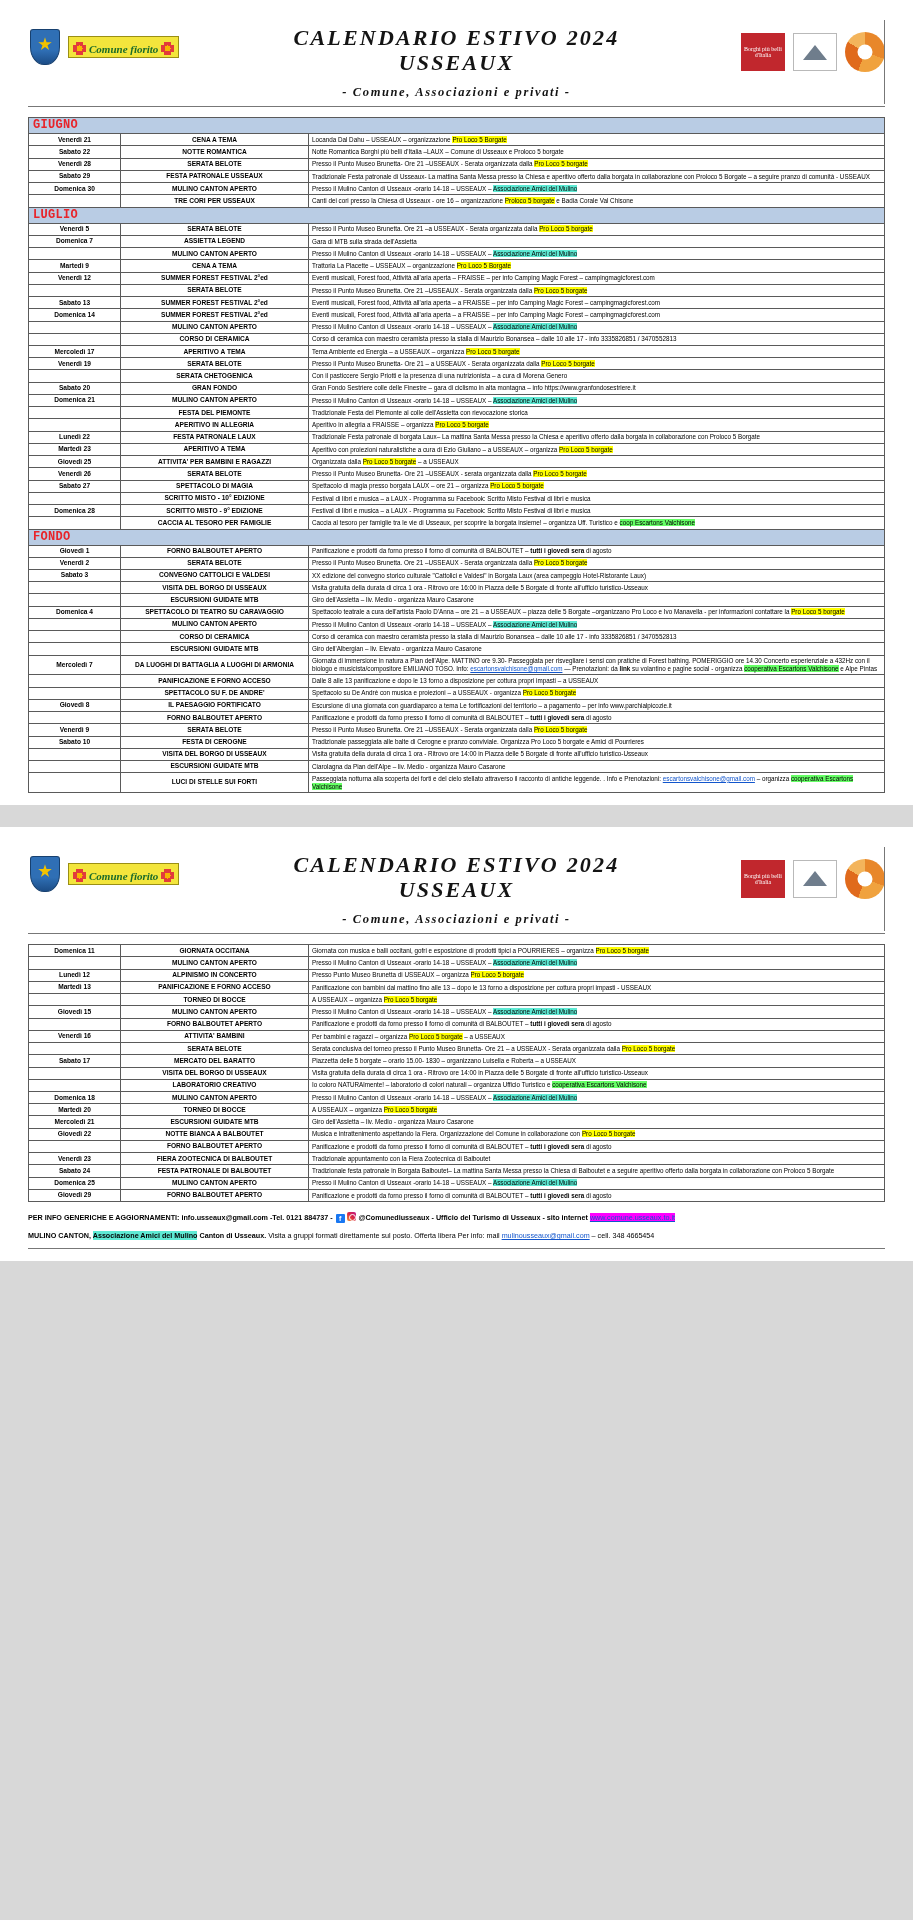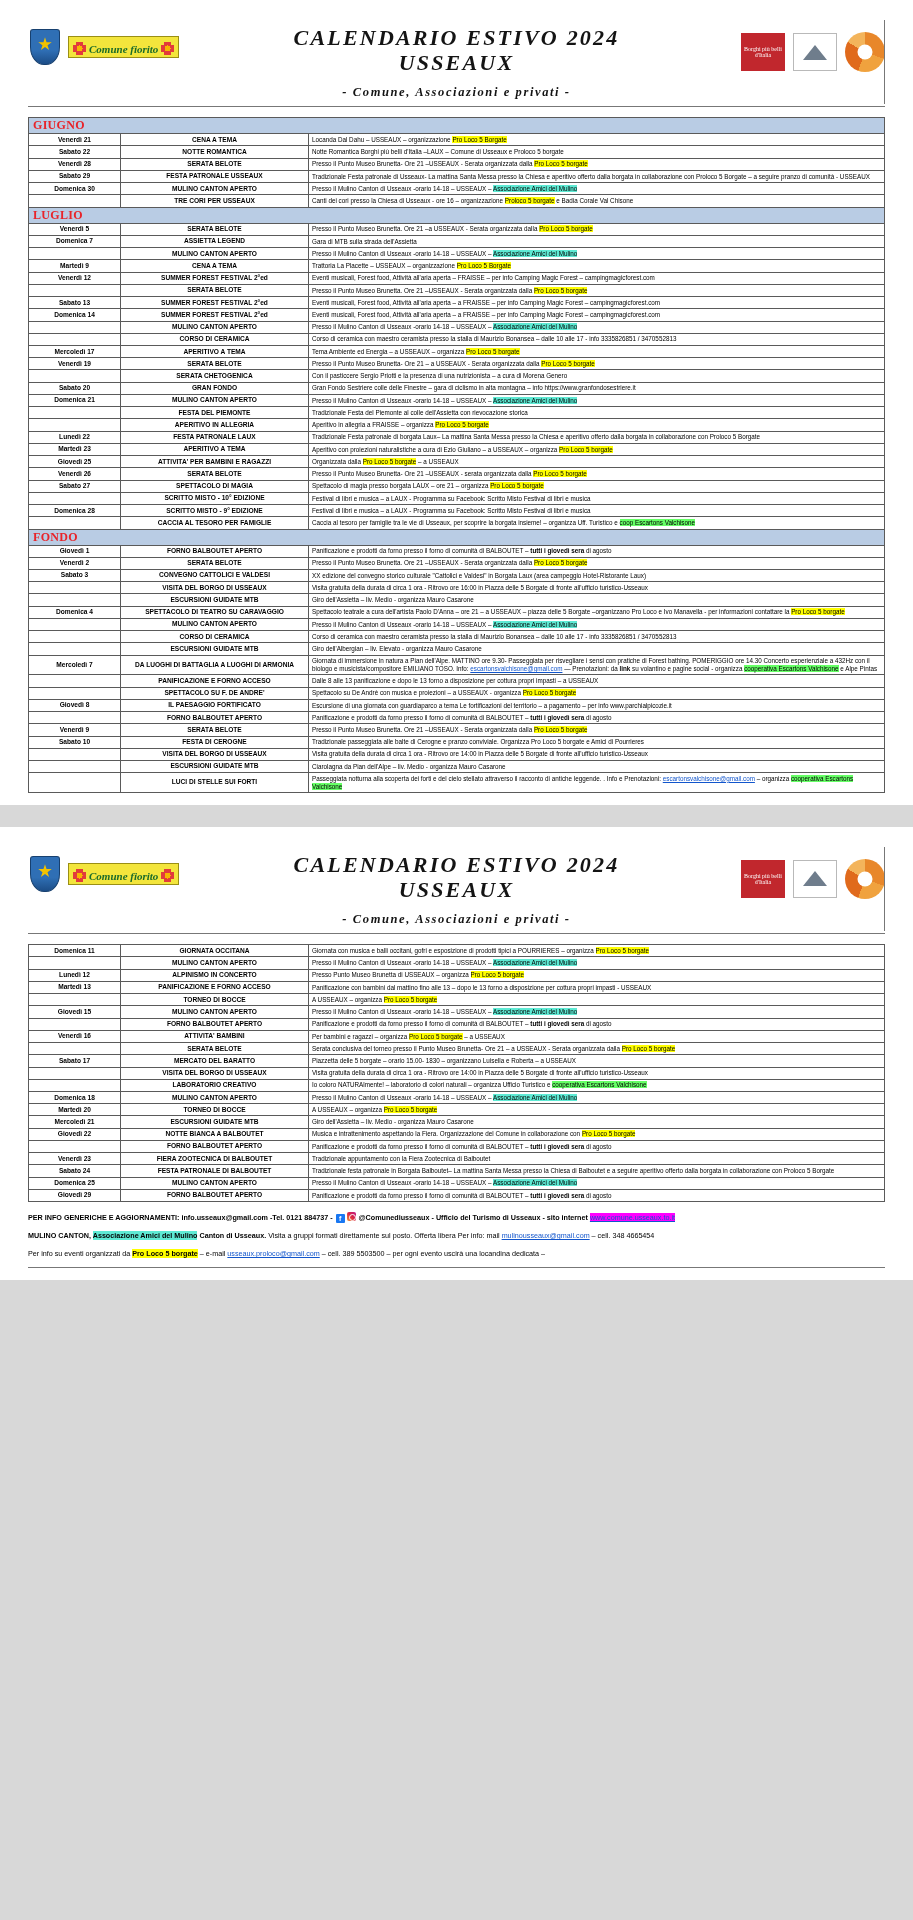--- a/index.html
+++ b/index.html
@@ -189,21 +189,21 @@
   col.c-date { width: 92px; }
   col.c-event { width: 188px; }
   col.c-desc { width: auto; }
 
   tr.month td {
     background: #b9cce4;
     padding: 0;
     height: 14px;
   }
   .month-label {
-    font-family: Liberation Serif, serif;
+    font-family: Liberation Mono, monospace;
     font-weight: bold;
     font-size: 12px;
     color: #e8242a;
     padding: 0 4px;
     letter-spacing: 0.3px;
     display: inline-block;
   }
   td.date {
     text-align: center;
     font-weight: bold;
@@ -692,18 +692,17 @@
               <td class="event">FORNO BALBOUTET APERTO</td>
               <td class="desc"><span>Panificazione e prodotti da forno presso il forno di comunità di BALBOUTET – </span><span class="bold">tutti i giovedì sera</span><span> di agosto</span></td>
             </tr>
           </tbody>
       </table>
     </div>
 
     <div class="notes" id="notes-block">
         <div class="line"><span class="bold">PER INFO GENERICHE E AGGIORNAMENTI: </span><span class="bold">info.usseaux@gmail.com -Tel. 0121 884737 - </span><span class="fb">f</span><span class="ig"></span><span class="bold"> @Comunediusseaux - Ufficio del Turismo di Usseaux - sito internet </span><span class="hl-magenta lnk">www.comune.usseaux.to.it</span></div>
         <div class="line"><span class="bold">MULINO CANTON, </span><span class="hl-cyan bold">Associazione Amici del Mulino</span><span class="bold"> Canton di Usseaux. </span><span>Visita a gruppi formati direttamente sul posto. Offerta libera Per info: mail </span><span class="lnk">mulinousseaux@gmail.com</span><span> – cell. 348 4665454</span></div>
-        <div class="line"><span>Per info su eventi organizzati da </span><span class="hl-yellow bold">Pro Loco 5 borgate</span><span> – e-mail </span><span class="lnk">usseaux.proloco@gmail.com</span><span> – cell. 389 5503500 – per ogni evento uscirà una locandina dedicata –</span></div>
       </div>
     <div class="bottom-rule"></div>
   </div>
 
 </div>
 
 </body></html>

